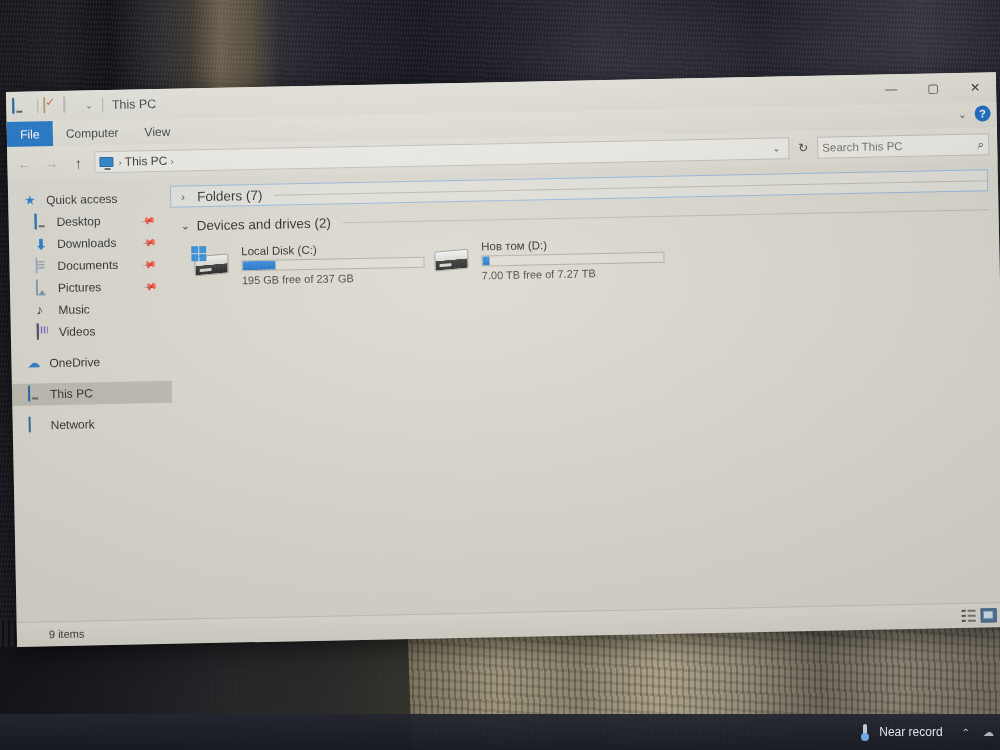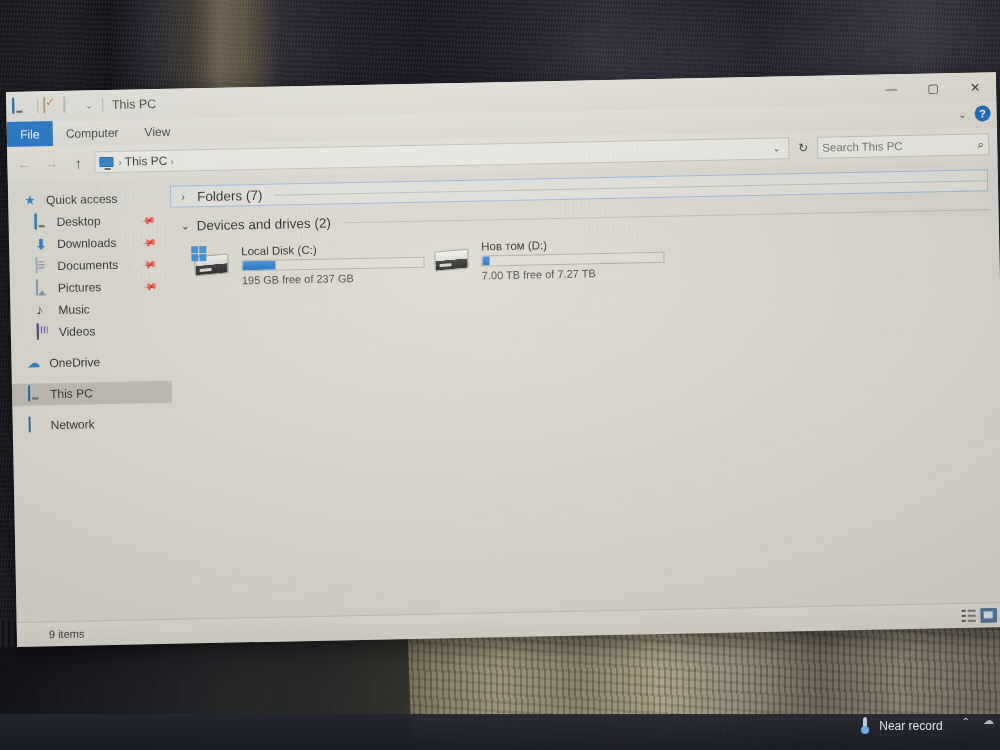--- a/index.html
+++ b/index.html
@@ -280,21 +280,21 @@
   }
   .vb-tiles { background:#4a6f96; border:1px solid #3a5a7c; }
   .vb-tiles::after{
     content:''; position:absolute; left:2px; top:2px; width:9px; height:7px; background:#cfe0ef;
   }
 
   
   #taskbar {
     position: absolute; left: 0; right: 0; bottom: 0; height: 36px;
     background: linear-gradient(180deg, rgba(36,38,48,.94), rgba(24,26,34,.97));
-    display: flex; align-items: flex-start; justify-content: flex-end;
+    display: flex; align-items: center; justify-content: flex-end;
     padding-right: 6px; gap: 9px;
     color: #dfe2ea; font-size: 12px;
   }
   .tb-weather { display: flex; align-items: center; gap: 7px; cursor: pointer; padding: 3px 6px; }
   .thermo { width: 13px; height: 17px; position: relative; }
   .thermo::before{
     content:''; position:absolute; left:4px; top:0; width:4px; height:11px;
     background:#b9c9dc; border-radius:2px 2px 0 0;
   }
   .thermo::after{

